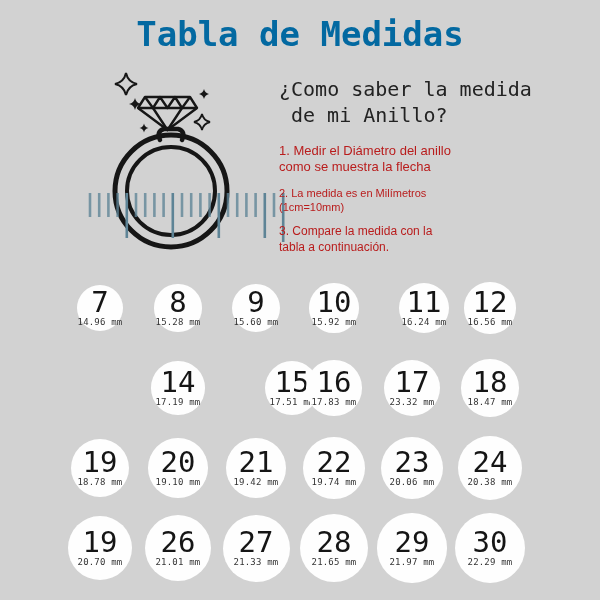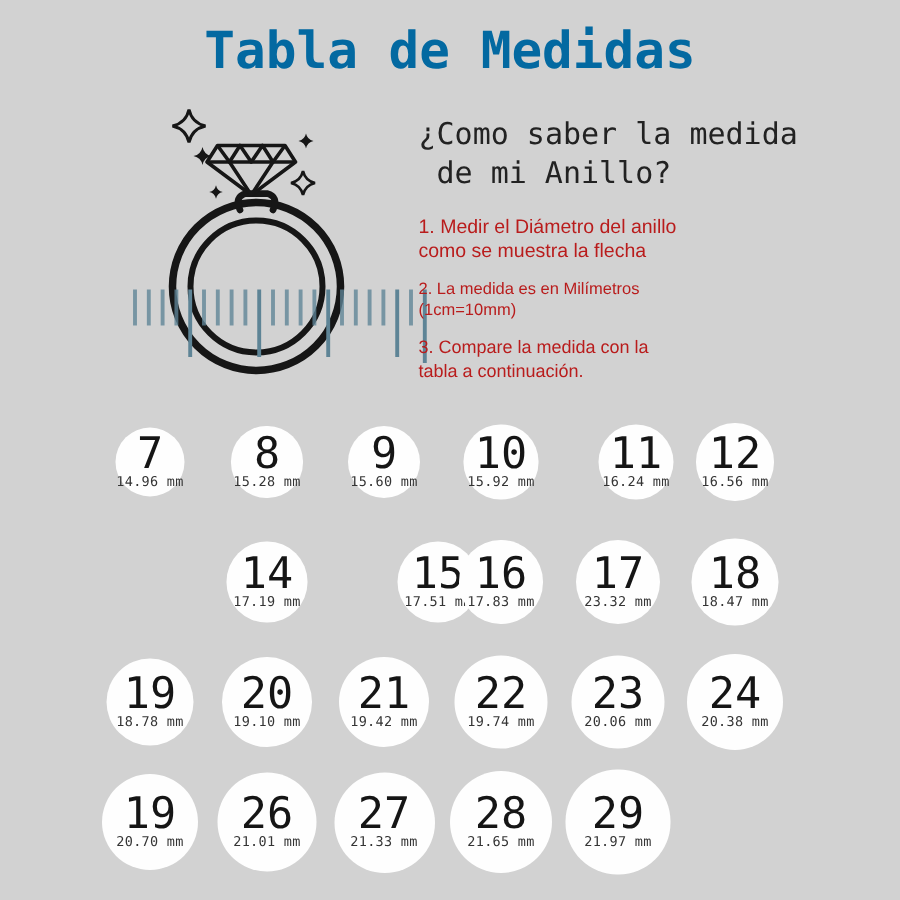--- a/index.html
+++ b/index.html
@@ -192,15 +192,19 @@
         <div class="mm">21.33 mm</div>
       </div>
       <div class="ring-circle" style="left: 299.975px; top: 513.975px; height: 68.05px; width: 68.05px;">
         <div class="num">28</div>
         <div class="mm">21.65 mm</div>
       </div>
       <div class="ring-circle" style="left: 377.45px; top: 513.45px; height: 69.1px; width: 69.1px;">
         <div class="num">29</div>
         <div class="mm">21.97 mm</div>
       </div>
+      <div class="ring-circle" style="left: 454.925px; top: 512.925px; height: 70.15px; width: 70.15px;">
+        <div class="num">30</div>
+        <div class="mm">22.29 mm</div>
+      </div>
     </div>
 
 </div>
 
 </body></html>

